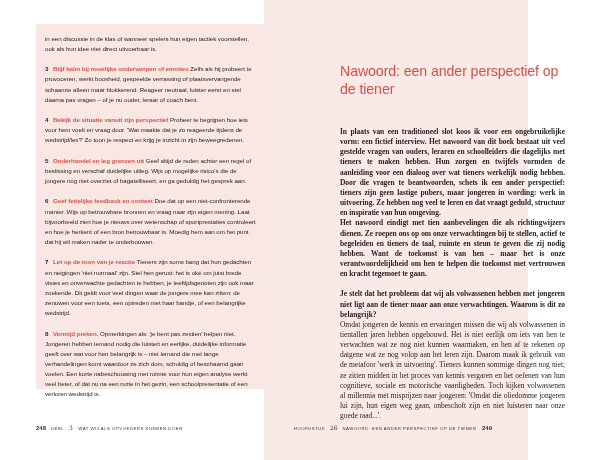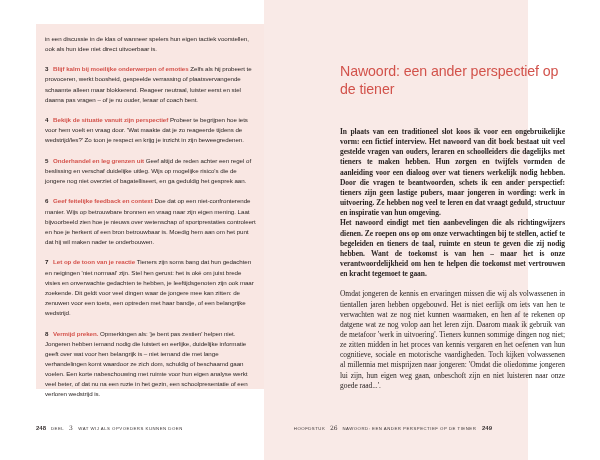--- a/index.html
+++ b/index.html
@@ -104,20 +104,21 @@
   <div class="page page-right"></div>
 
   <h1 class="chapter-title">Nawoord: een ander perspectief op de tiener</h1>
 
   <div class="right-body">
     <div class="intro-para">
       <p>In plaats van een traditioneel slot koos ik voor een ongebruikelijke vorm: een fictief interview. Het nawoord van dit boek bestaat uit veel gestelde vragen van ouders, leraren en schoolleiders die dagelijks met tieners te maken hebben. Hun zorgen en twijfels vormden de aanleiding voor een dialoog over wat tieners werkelijk nodig hebben. Door die vragen te beantwoorden, schets ik een ander perspectief: tieners zijn geen lastige pubers, maar jongeren in wording: werk in uitvoering. Ze hebben nog veel te leren en dat vraagt geduld, structuur en inspiratie van hun omgeving.</p>
       <p>Het nawoord eindigt met tien aanbevelingen die als richtingwijzers dienen. Ze roepen ons op om onze verwachtingen bij te stellen, actief te begeleiden en tieners de taal, ruimte en steun te geven die zij nodig hebben. Want de toekomst is van hen – maar het is onze verantwoordelijkheid om hen te helpen die toekomst met vertrouwen en kracht tegemoet te gaan.</p>
     </div>
     <div class="qa">
+      <p class="question">Je stelt dat het probleem dat wij als volwassenen hebben met jongeren niet ligt aan de tiener maar aan onze verwachtingen. Waarom is dit zo belangrijk?</p>
       <p class="answer">Omdat jongeren de kennis en ervaringen missen die wij als volwassenen in tientallen jaren hebben opgebouwd. Het is niet eerlijk om iets van hen te verwachten wat ze nog niet kunnen waarmaken, en hen af te rekenen op datgene wat ze nog volop aan het leren zijn. Daarom maak ik gebruik van de metafoor 'werk in uitvoering'. Tieners kunnen sommige dingen nog niet; ze zitten midden in het proces van kennis vergaren en het oefenen van hun cognitieve, sociale en motorische vaardigheden. Toch kijken volwassenen al millennia met misprijzen naar jongeren: 'Omdat die oliedomme jongeren lui zijn, hun eigen weg gaan, onbeschoft zijn en niet luisteren naar onze goede raad...'.</p>
     </div>
   </div>
 
   <div class="footer-right">
     <span>Hoofdstuk</span>
     <span class="chapnum">26</span>
     <span>Nawoord: een ander perspectief op de tiener</span>
     <span class="pagenum">249</span>
   </div>

